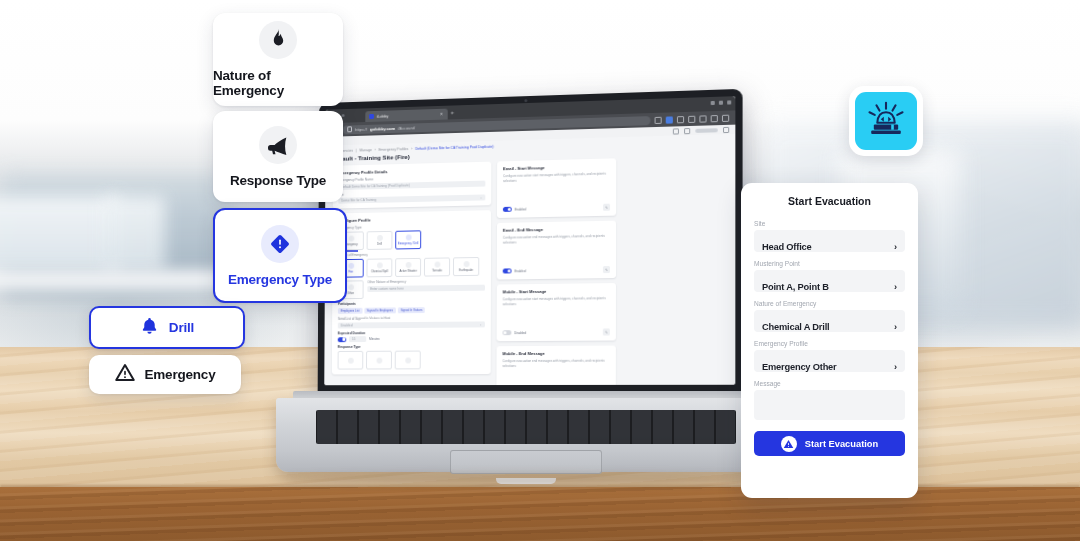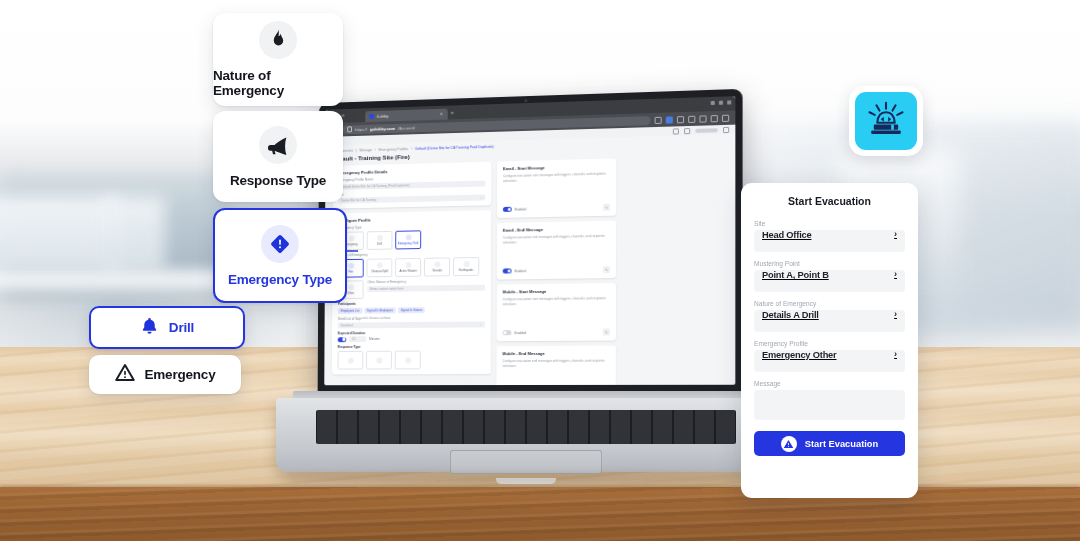--- a/index.html
+++ b/index.html
@@ -225,22 +225,22 @@
 
   
   .panel{
     position:absolute;left:741px;top:183px;width:177px;height:315px;
     background:#fff;border-radius:11px;box-shadow:0 8px 24px rgba(35,40,65,.17);
     padding:12px 13px;box-sizing:border-box;
   }
   .panel h3{margin:0 0 13px;text-align:center;font-size:10.5px;font-weight:700;color:#171a22;}
   .flabel{font-size:6.6px;color:#a2a7b0;margin:0 0 3px;}
   .frow{
-    height:22px;background:#f3f4f6;border-radius:4px;display:flex;align-items:flex-start;
-    justify-content:space-between;padding:0 8px;margin-bottom:8px;text-decoration:underline;
+    height:22px;background:#f3f4f6;border-radius:4px;display:flex;align-items:flex-end;
+    justify-content:space-between;padding:0 8px;margin-bottom:8px;
   }
   .frow span{font-size:9.3px;font-weight:700;color:#1d2029;letter-spacing:-0.2px;}
   .chev{color:#4c525e;font-size:10px;font-weight:700;line-height:1;}
   .fmsg{height:30px;background:#f3f4f6;border-radius:4px;margin-bottom:11px;}
   .sbtn{
     height:25px;background:#2536e0;border-radius:5px;display:flex;align-items:center;
     justify-content:center;gap:8px;color:#fff;font-size:9.3px;font-weight:700;
   }
   .sbtn .warn{
     width:16px;height:16px;border-radius:50%;background:#fff;display:flex;align-items:center;justify-content:center;
@@ -566,21 +566,21 @@
     </div>
 
     <div class="flabel">Mustering Point</div>
     <div class="frow">
       <span>Point A, Point B</span>
       <span class="chev">›</span>
     </div>
 
     <div class="flabel">Nature of Emergency</div>
     <div class="frow">
-      <span>Details A Drill</span>
+      <span>Chemical A Drill</span>
       <span class="chev">›</span>
     </div>
 
     <div class="flabel">Emergency Profile</div>
     <div class="frow">
       <span>Emergency Other</span>
       <span class="chev">›</span>
     </div>
 
     <div class="flabel">Message</div>

